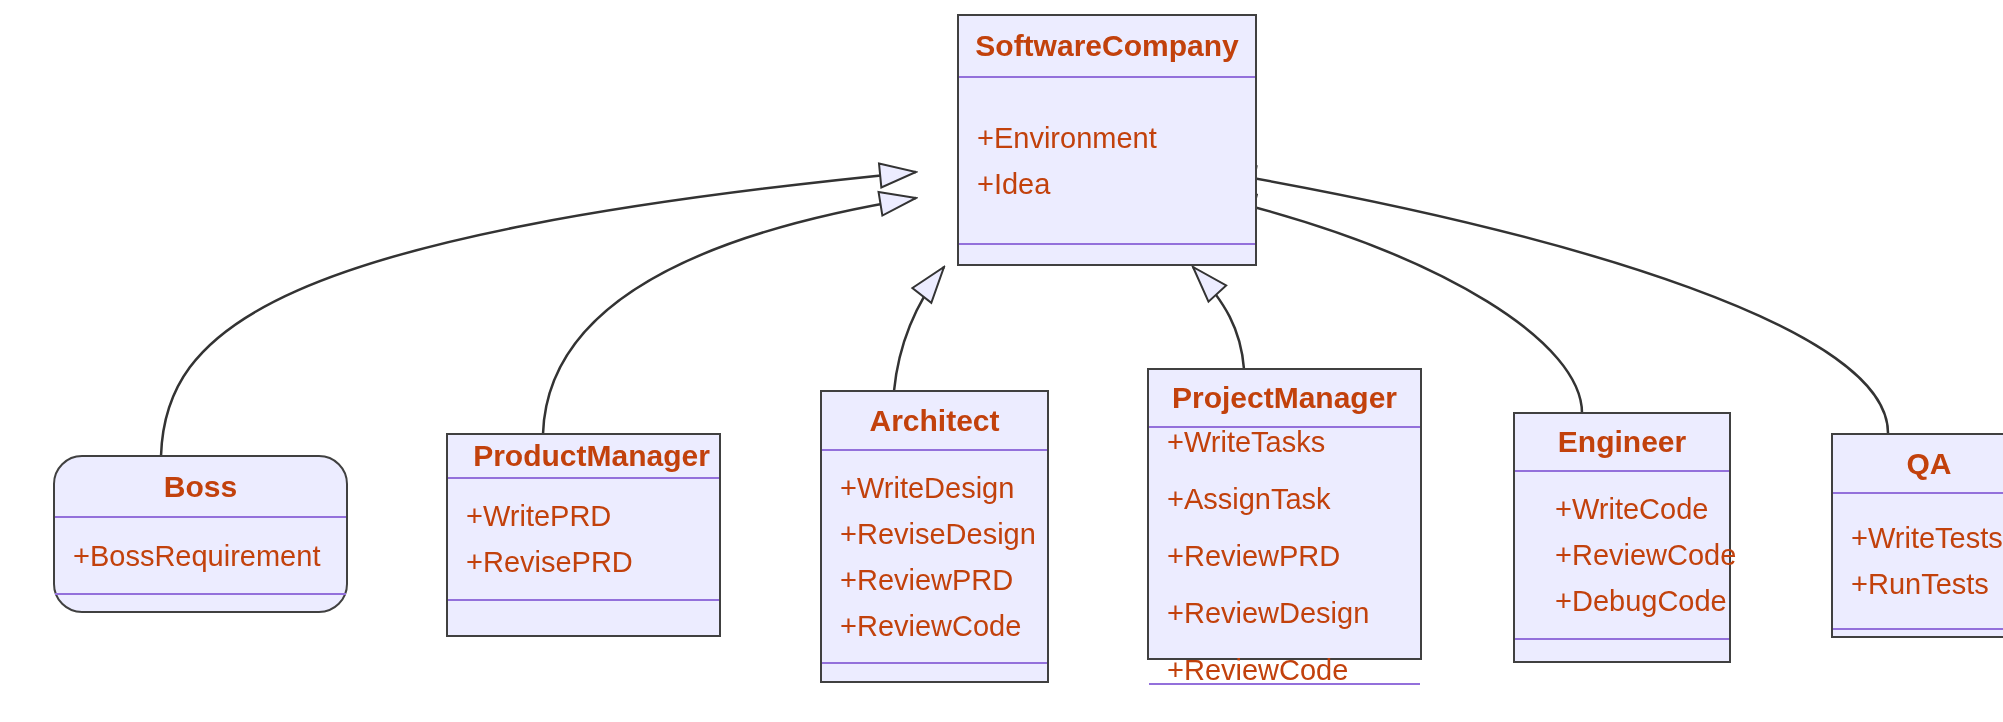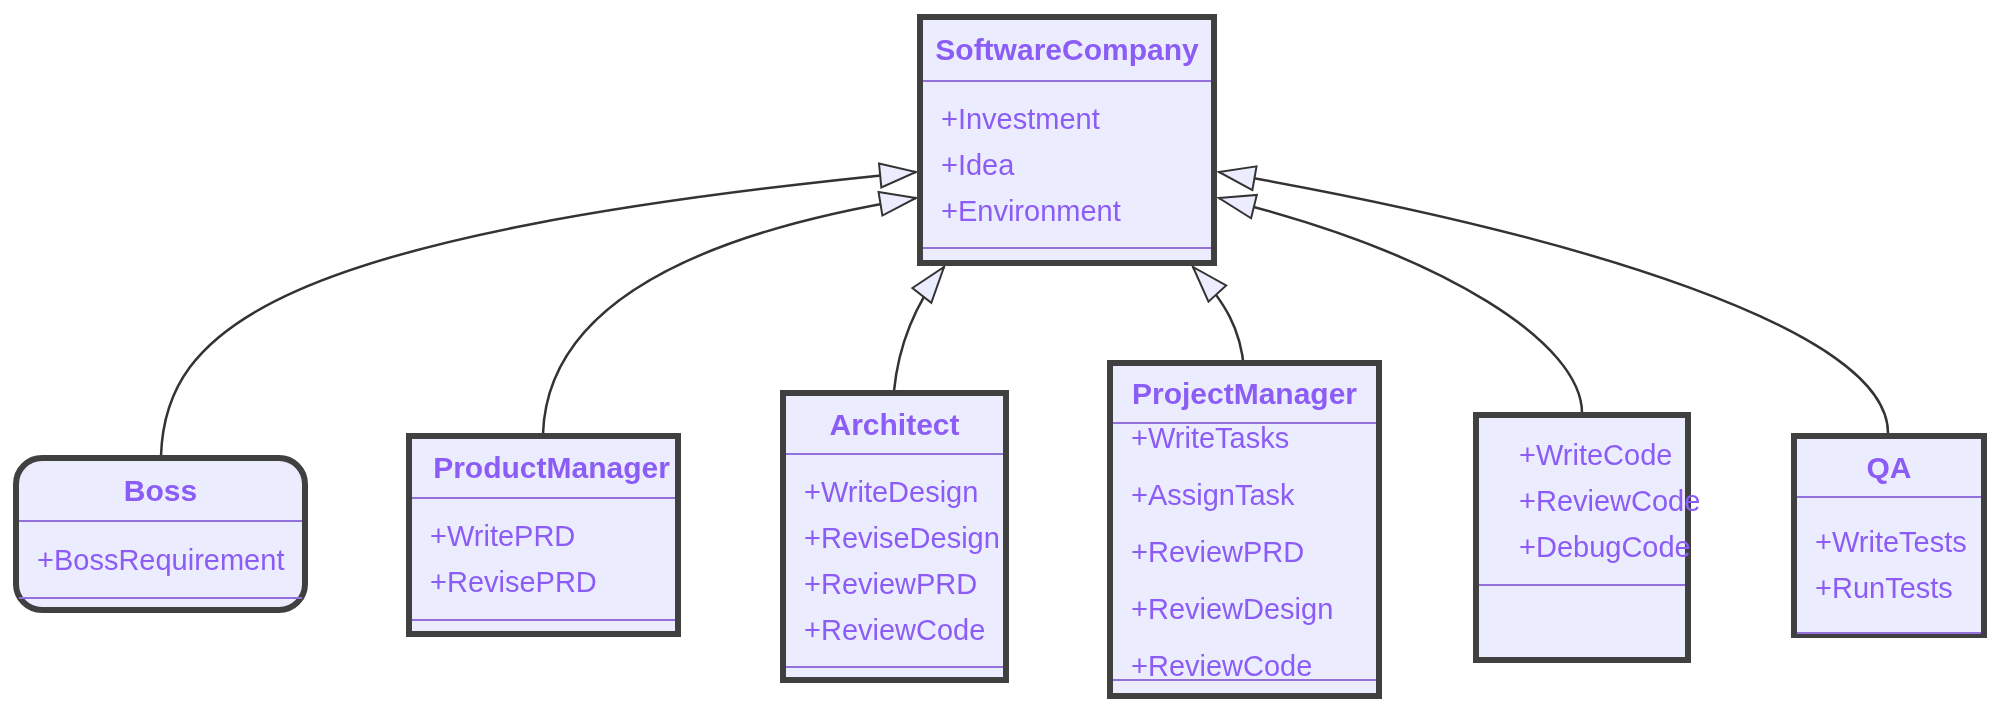--- a/index.html
+++ b/index.html
@@ -19,22 +19,23 @@
     position: absolute;
     left: 0;
     top: 0;
     width: 2003px;
     height: 722px;
   }
   .class-box {
     position: absolute;
     box-sizing: border-box;
     background: #ECECFF;
-    border: 6px solid #404040;
-    color: #8b5cf6;
+    border: 2px solid #404040;
+    color: #c2410c;
+    margin-left: 40px;
   }
   .class-title {
     box-sizing: border-box;
     display: flex;
     align-items: center;
     justify-content: center;
     font-weight: bold;
     font-size: 30px;
     border-bottom: 2px solid #9370DB;
     white-space: nowrap;
@@ -73,63 +74,63 @@
         <path d="M 894 391 C 898 350 912 308 944 267" fill="none" stroke="#333333" stroke-width="2.5" marker-end="url(#arrowhead-inheritance)"></path>
         <path d="M 1244 369 C 1241 330 1226 303 1193 267" fill="none" stroke="#333333" stroke-width="2.5" marker-end="url(#arrowhead-inheritance)"></path>
         <path d="M 1582 413 C 1582 345 1450 255 1219 198" fill="none" stroke="#333333" stroke-width="2.5" marker-end="url(#arrowhead-inheritance)"></path>
         <path d="M 1888 434 C 1890 330 1580 235 1219 172" fill="none" stroke="#333333" stroke-width="2.5" marker-end="url(#arrowhead-inheritance)"></path>
       </g>
   </svg>
   <div id="class-layer">
       <div class="class-box" style="left: 917px; top: 14px; width: 300px; height: 252px;">
         <div class="class-title" style="height: 62px;">SoftwareCompany</div>
         <div class="class-attrs" style="height: 167px;">
-          <div class="attr-row">+Investment</div>
+          <div class="attr-row">+Environment</div>
           <div class="attr-row">+Idea</div>
-          <div class="attr-row">+Environment</div>
         </div>
         <div class="class-methods" style="height: 19px;"></div>
       </div>
       <div class="class-box" style="left: 13px; top: 455px; width: 295px; height: 158px; border-radius: 29px;">
         <div class="class-title" style="height: 61px;">Boss</div>
         <div class="class-attrs" style="height: 77px;">
           <div class="attr-row">+BossRequirement</div>
         </div>
         <div class="class-methods" style="height: 16px;"></div>
       </div>
       <div class="class-box" style="left: 406px; top: 433px; width: 275px; height: 204px;">
-        <div class="class-title" style="height: 60px; padding-left: 16px;">ProductManager</div>
+        <div class="class-title" style="height: 44px; padding-left: 16px;">ProductManager</div>
         <div class="class-attrs" style="height: 122px;">
           <div class="attr-row">+WritePRD</div>
           <div class="attr-row">+RevisePRD</div>
         </div>
         <div class="class-methods" style="height: 18px;"></div>
       </div>
       <div class="class-box" style="left: 780px; top: 390px; width: 229px; height: 293px;">
         <div class="class-title" style="height: 59px;">Architect</div>
         <div class="class-attrs" style="height: 213px;">
           <div class="attr-row">+WriteDesign</div>
           <div class="attr-row">+ReviseDesign</div>
           <div class="attr-row">+ReviewPRD</div>
           <div class="attr-row">+ReviewCode</div>
         </div>
         <div class="class-methods" style="height: 17px;"></div>
       </div>
-      <div class="class-box" style="left: 1107px; top: 360px; width: 275px; height: 339px;">
+      <div class="class-box" style="left: 1107px; top: 368px; width: 275px; height: 292px;">
         <div class="class-title" style="height: 58px;">ProjectManager</div>
         <div class="class-attrs" style="height: 257px; gap: 11px;">
           <div class="attr-row">+WriteTasks</div>
           <div class="attr-row">+AssignTask</div>
           <div class="attr-row">+ReviewPRD</div>
           <div class="attr-row">+ReviewDesign</div>
           <div class="attr-row">+ReviewCode</div>
         </div>
         <div class="class-methods" style="height: 20px;"></div>
       </div>
       <div class="class-box" style="left: 1473px; top: 412px; width: 218px; height: 251px;">
+        <div class="class-title" style="height: 58px;">Engineer</div>
         <div class="class-attrs" style="height: 168px; padding-left: 40px;">
           <div class="attr-row">+WriteCode</div>
           <div class="attr-row">+ReviewCode</div>
           <div class="attr-row">+DebugCode</div>
         </div>
         <div class="class-methods" style="height: 21px;"></div>
       </div>
       <div class="class-box" style="left: 1791px; top: 433px; width: 196px; height: 205px;">
         <div class="class-title" style="height: 59px;">QA</div>
         <div class="class-attrs" style="height: 136px;">

